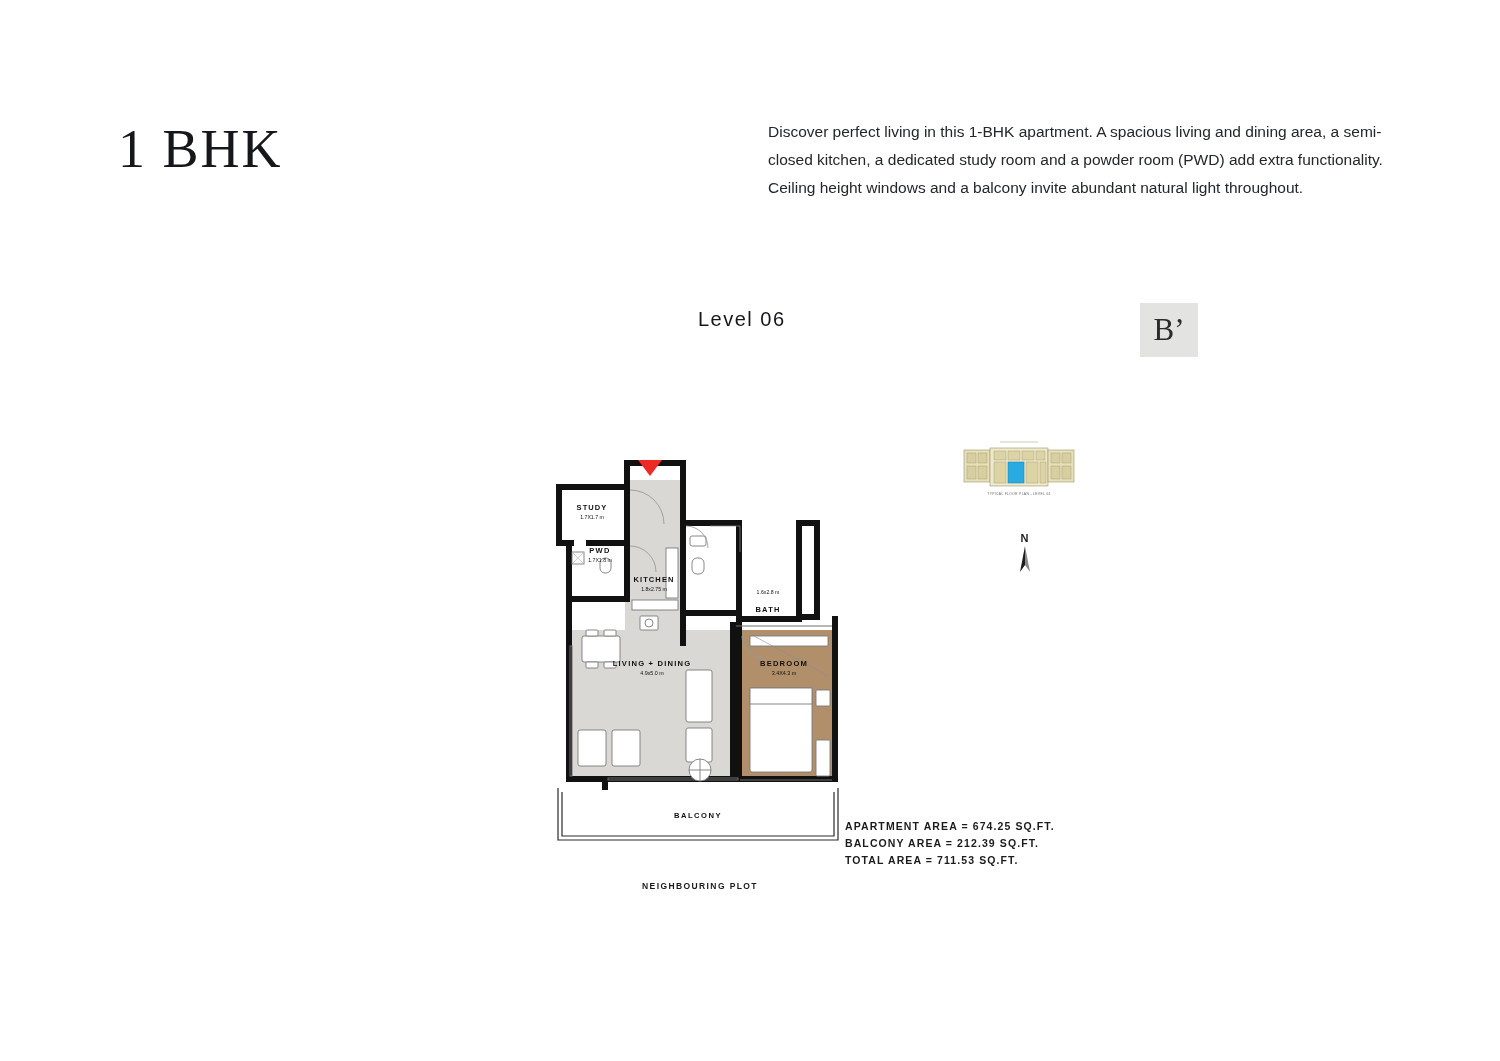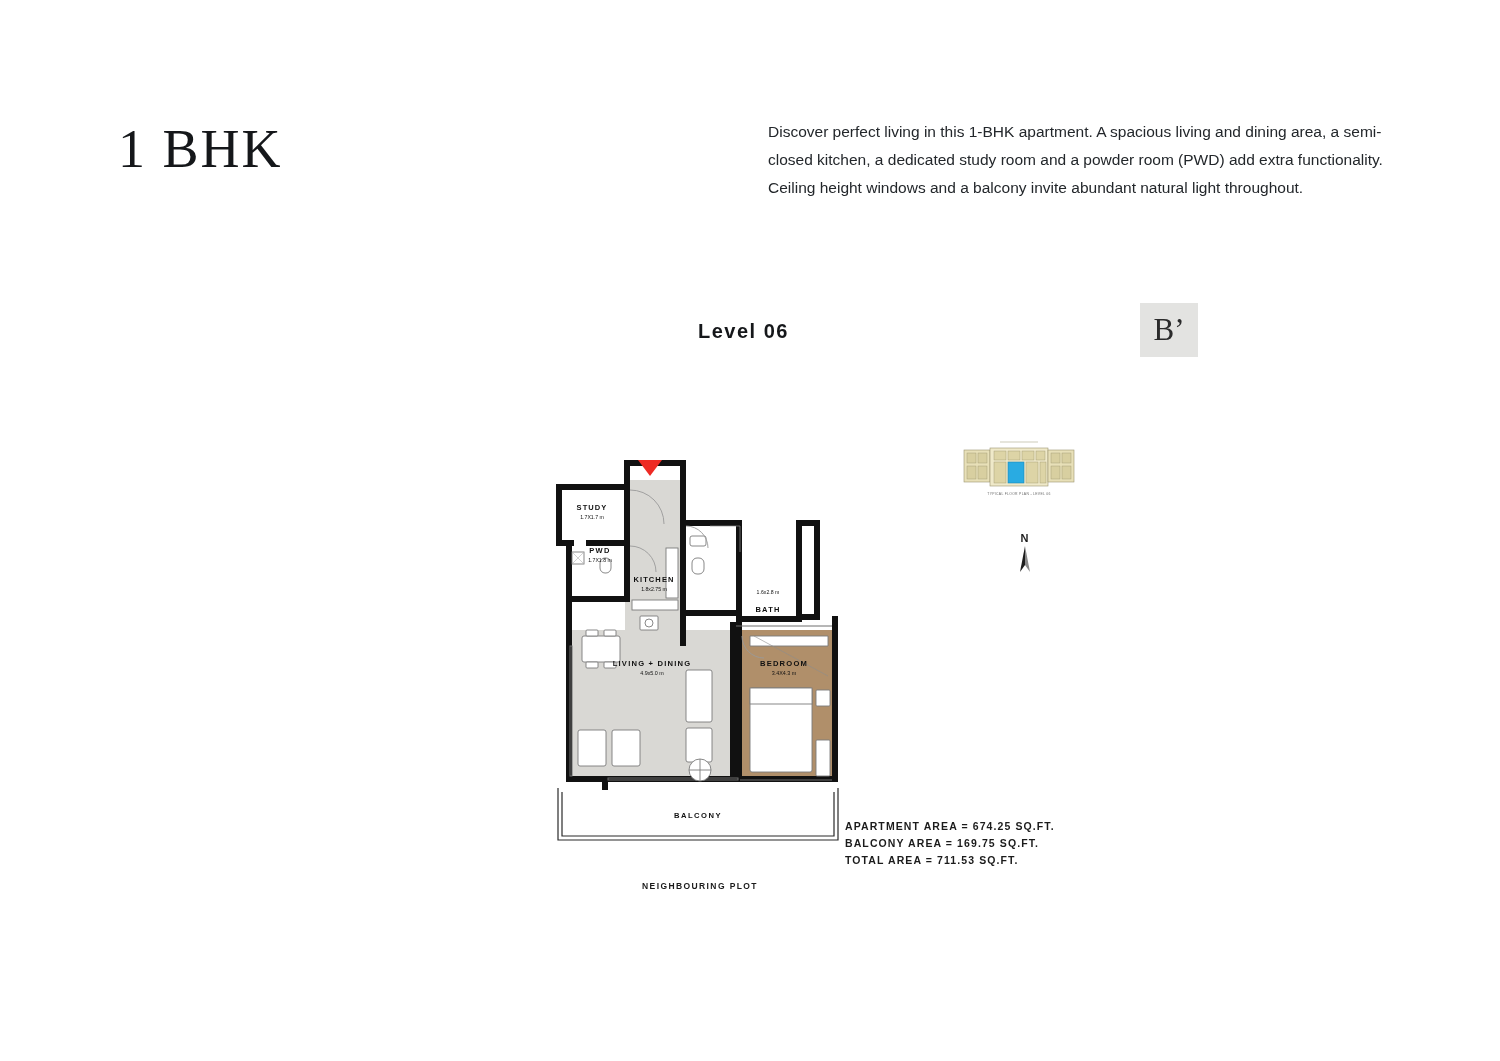--- a/index.html
+++ b/index.html
@@ -35,24 +35,23 @@
     font-size: 15.5px;
     line-height: 28px;
     color: #23272b;
   }
 
   .level-label {
     position: absolute;
     left: 698px;
     top: 308px;
     font-size: 20px;
-    font-weight: bold;
+    font-weight: normal;
     letter-spacing: 1.5px;
     color: #15171a;
-    margin-top: 12px;
   }
 
   .section-marker {
     position: absolute;
     left: 1140px;
     top: 303px;
     width: 58px;
     height: 54px;
     background: #e3e3e1;
     display: flex;
@@ -337,15 +336,15 @@
 
       <text x="158" y="378" font-size="7.6" font-weight="bold" letter-spacing="1.5">BALCONY</text>
     </g>
   </svg>
 </div>
 
 <div class="neighbour">NEIGHBOURING PLOT</div>
 
 <div class="areas">
   <div>APARTMENT AREA = 674.25 SQ.FT.</div>
-  <div>BALCONY AREA = 169.75 SQ.FT.</div>
+  <div>BALCONY AREA = 212.39 SQ.FT.</div>
   <div>TOTAL AREA = 711.53 SQ.FT.</div>
 </div>
 
 </body></html>

